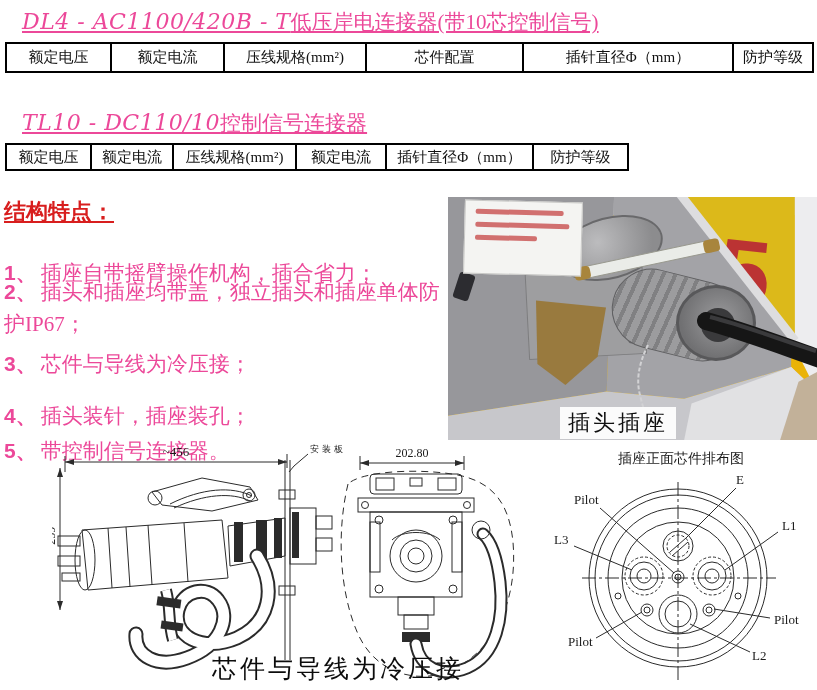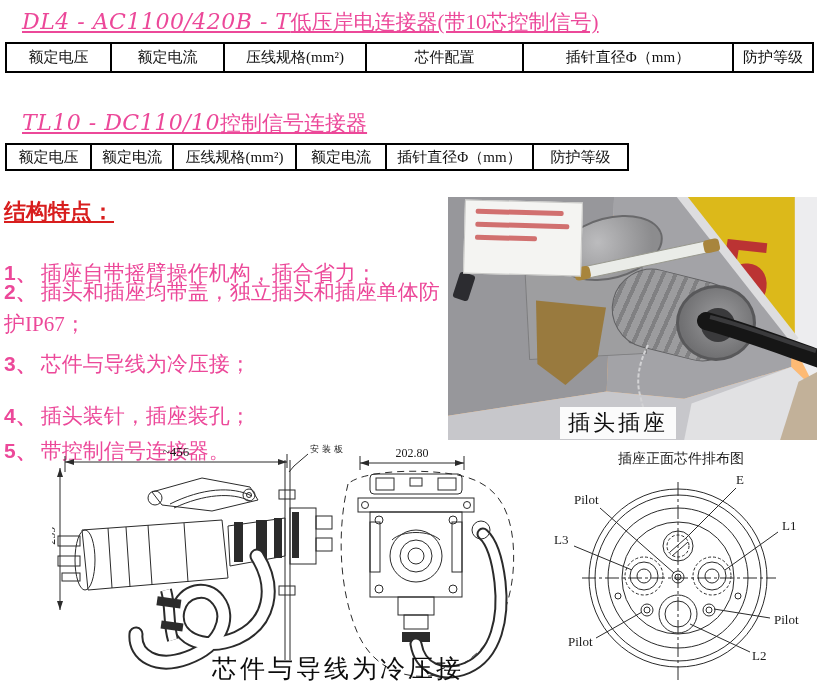--- a/index.html
+++ b/index.html
@@ -31,21 +31,21 @@
     font-size:22px; font-weight:bold; color:#d81e1e;text-decoration:underline;
   }
   .feat-item {
     position:absolute; left:4px; width:450px;
     font-size:21px; line-height:32px; color:#ec4899;margin-top:24px;
   }
   .feat-num { font-family:"Liberation Sans","DejaVu Sans",sans-serif; font-weight:bold; margin-right:4px; }
   #feat1 { top:233px; } #feat2 { top:252px; } #feat3 { top:324px; }
   #feat4 { top:376px; } #feat5 { top:411px; }
   
-  #photo { position:absolute; left:448px; top:197px; width:369px; height:243px; overflow:hidden; background:#fdba74; }
+  #photo { position:absolute; left:448px; top:197px; width:369px; height:243px; overflow:hidden; background:#eab308; }
   .ph { position:absolute; }
   .ph-wall-top   { left:0; top:0; width:100%; height:18px; background:#bcbcbe; }
   .ph-yellow     { left:0; top:0; width:100%; height:100%; background:#dcb91a;
                    clip-path:polygon(62% 0, 94% 0, 94% 60%, 77% 48%, 62% 18%); }
   .ph-five       { position:absolute; left:73%; top:12%; font-family:"Liberation Sans",sans-serif;
                    font-weight:bold; font-size:96px; color:#bb3333; transform:rotate(6deg); line-height:1; }
   .ph-white-strip{ left:0; top:0; width:100%; height:100%; background:#ededef;
                    clip-path:polygon(94% 0, 100% 0, 100% 80%, 94% 62%); }
   .ph-left-panel { left:0; top:0; width:100%; height:100%; background:#97979b;
                    clip-path:polygon(0 0, 45% 0, 43% 80%, 0 90%); }

